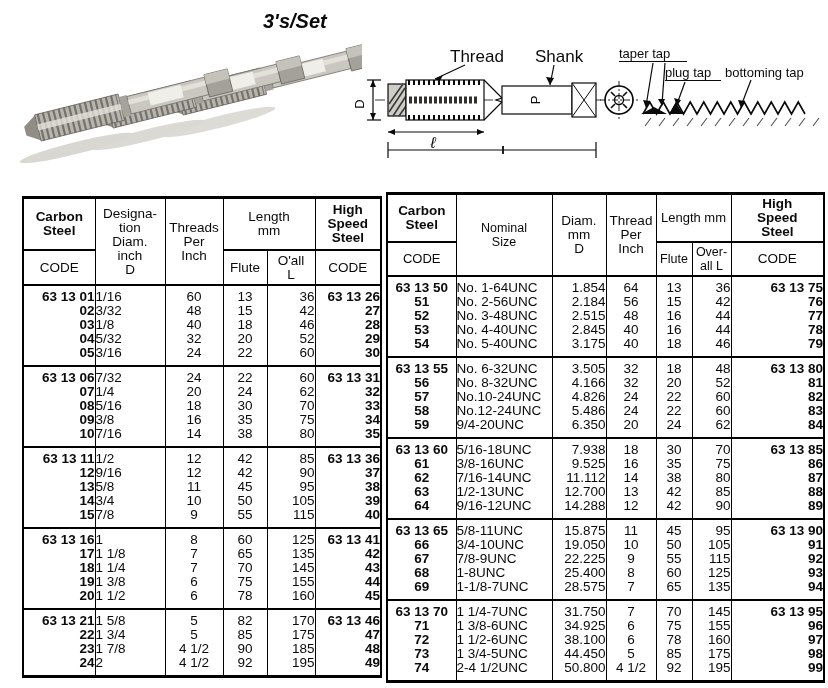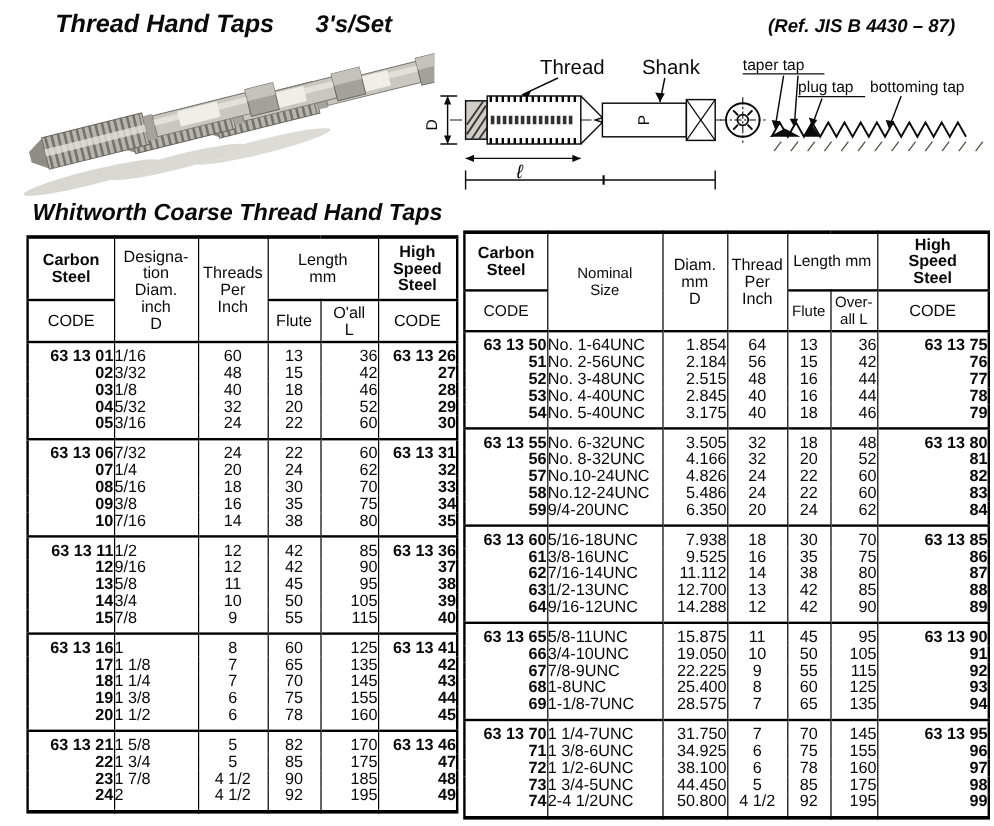--- a/index.html
+++ b/index.html
@@ -32,37 +32,35 @@
   .dtable tbody td{white-space:nowrap;}
   tr.group-start td{border-top:2px solid #000;padding-top:4px;}
   tr.group-end td{padding-bottom:5px;}
   
   .wcode{text-align:right;padding-right:12px;font-weight:bold;}
   .wdesig{text-align:left;padding-left:15px;}
   .wtpi{text-align:center;}
   .wflute{text-align:center;}
   .woall{text-align:right;padding-right:13px;}
   .whss{text-align:right;padding-right:9px;font-weight:bold;margin-left:25px;}
-  .ucode{text-align:right;padding-right:9px;font-weight:bold;margin-left:10px;}
+  .ucode{text-align:center;padding-right:9px;font-weight:bold;margin-left:10px;}
   .unom{text-align:left;padding-right:7px;}
   .udiam{text-align:right;padding-right:10px;}
   .utpi{text-align:center;}
   .uflute{text-align:center;}
   .uoall{text-align:right;padding-right:7px;}
   .uhss{text-align:right;padding-right:14px;font-weight:bold;}
   svg text{font-family:"Liberation Sans",sans-serif;fill:#0a0a0a;}
 </style>
 </head>
 <body>
 
 <div class="page">
 
-  <div class="abs h-title">Thread Hand Taps</div>
   <div class="abs h-set">3's/Set</div>
-  <div class="abs h-ref">(Ref. JIS B 4430 – 87)</div>
 
   <svg class="abs" style="left:14px;top:44px;" width="348" height="122" viewBox="0 0 348 122">
     <ellipse cx="205" cy="78" rx="58" ry="6" fill="#dddbd5" transform="rotate(-14 205 78)"></ellipse>
     <ellipse cx="134" cy="91" rx="58" ry="6" fill="#dbd9d3" transform="rotate(-14 134 91)"></ellipse>
     <ellipse cx="62" cy="104" rx="58" ry="6" fill="#d9d7d1" transform="rotate(-14 62 104)"></ellipse>
 
     <g transform="translate(150,48) rotate(-14)">
       <polygon points="0,9 14,0 14,27 0,18" fill="#8f8d86"></polygon>
       <rect x="13" y="0" width="86" height="27" fill="#b7b5ae" stroke="#6b6962" stroke-width="0.8"></rect>
       <line x1="15" y1="13.5" x2="97" y2="13.5" stroke="#5d5b54" stroke-width="27" stroke-dasharray="2.2 3.2" opacity="0.72"></line>
@@ -176,21 +174,20 @@
       <line x1="312" y1="17" x2="309" y2="58"></line>
       <line x1="332" y1="36" x2="324" y2="58"></line>
       <line x1="398" y1="34" x2="388" y2="60"></line>
     </g>
     <polygon points="293,62 290,54 297,55" fill="#0a0a0a"></polygon>
     <polygon points="309,60 305,53 312,53" fill="#0a0a0a"></polygon>
     <polygon points="324,60 321,52 328,54" fill="#0a0a0a"></polygon>
     <polygon points="388,62 385,54 392,55" fill="#0a0a0a"></polygon>
   </svg>
 
-  <div class="abs sec-title wt-title">Whitworth Coarse Thread Hand Taps</div>
 
   <table class="dtable wt">
     <colgroup>
       <col style="width:72px">
         <col style="width:70px">
         <col style="width:58px">
       <col style="width:44px">
         <col style="width:48px">
         <col style="width:66px">
     </colgroup>

